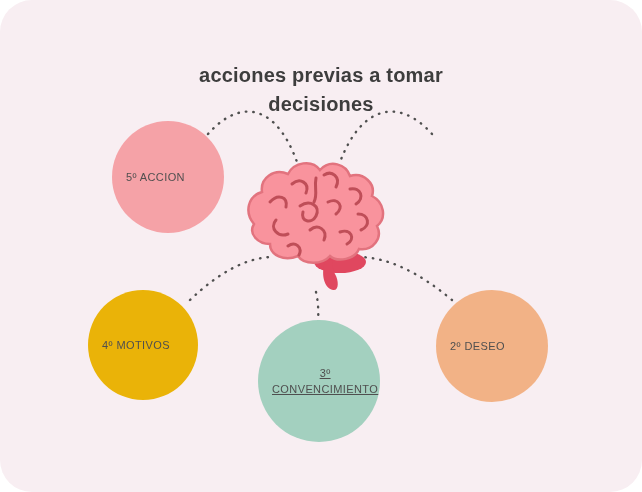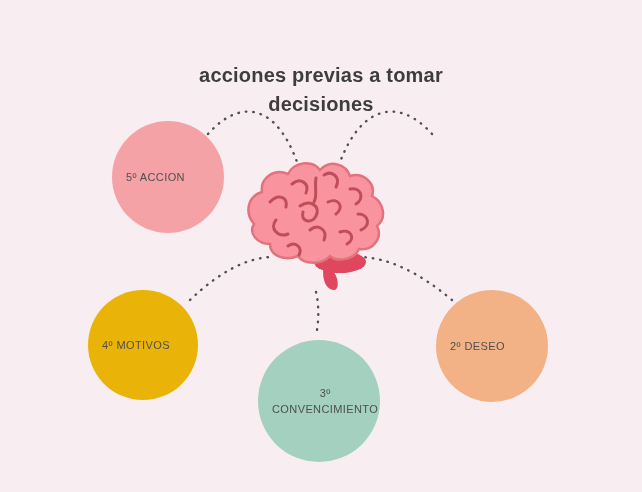--- a/index.html
+++ b/index.html
@@ -5,20 +5,21 @@
   html, body {
     margin: 0;
     padding: 0;
     font-family: "Liberation Sans", sans-serif;
   }
   .canvas {
     position: relative;
     width: 642px;
     height: 492px;
     overflow: hidden;
+    border-radius: 32px;
   }
   .page-title {
     position: absolute;
     top: 48px;
     left: 50%;
     transform: translateX(-50%);
     width: 310px;
     text-align: center;
     font-size: 20px;
     font-weight: bold;
@@ -40,21 +41,21 @@
     text-align: center;
     font-size: 11px;
     letter-spacing: 0.4px;
     line-height: 1.5;
     padding: 0 14px;
     box-sizing: border-box;
   }
   .node-top-left     { left: 112px; top: 121px; width: 112px; height: 112px; }
   .node-top-right    { left: 415px; top: 120px; width: 112px; height: 112px; }
   .node-bottom-left  { left:  88px; top: 290px; width: 110px; height: 110px; }
-  .node-bottom-center{ left: 258px; top: 340px; width: 122px; height: 122px; }
+  .node-bottom-center{ left: 258px; top: 320px; width: 122px; height: 122px; text-decoration: underline; }
   .node-bottom-right { left: 436px; top: 290px; width: 112px; height: 112px; }
   .connector {
     fill: none;
     stroke-width: 2.4;
     stroke-linecap: round;
     stroke-dasharray: 0.5 7;
   }
 </style>
 </head>
 <body>

